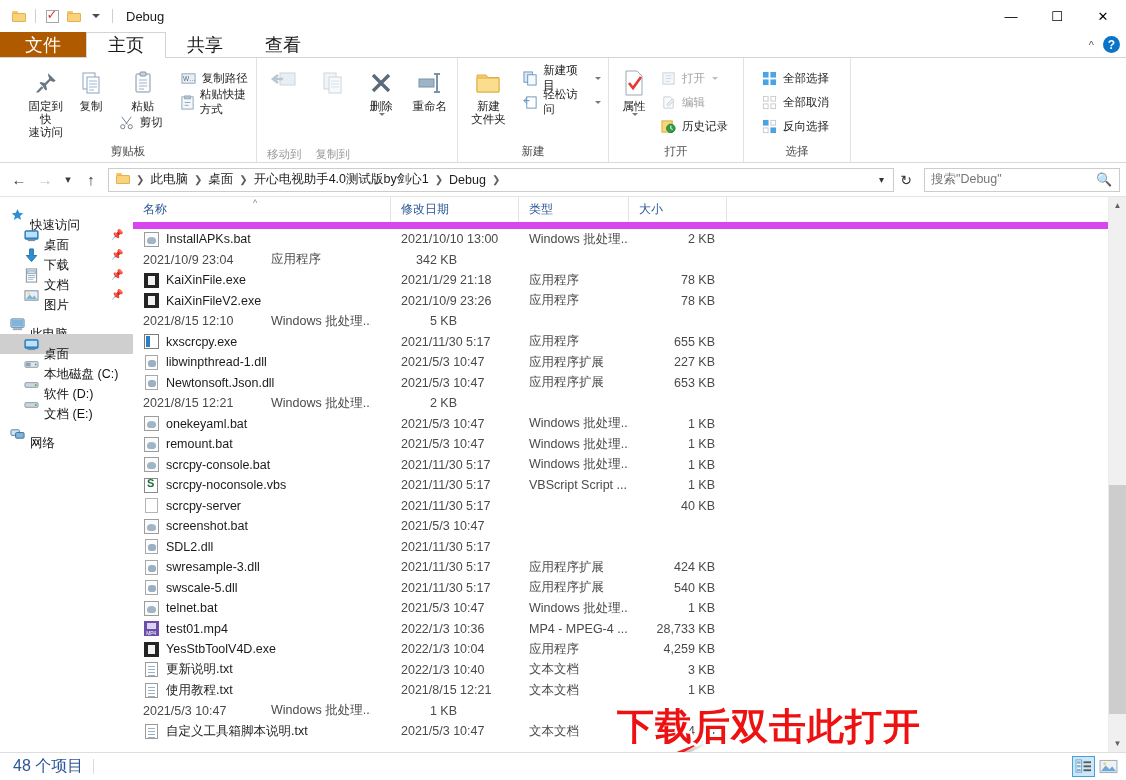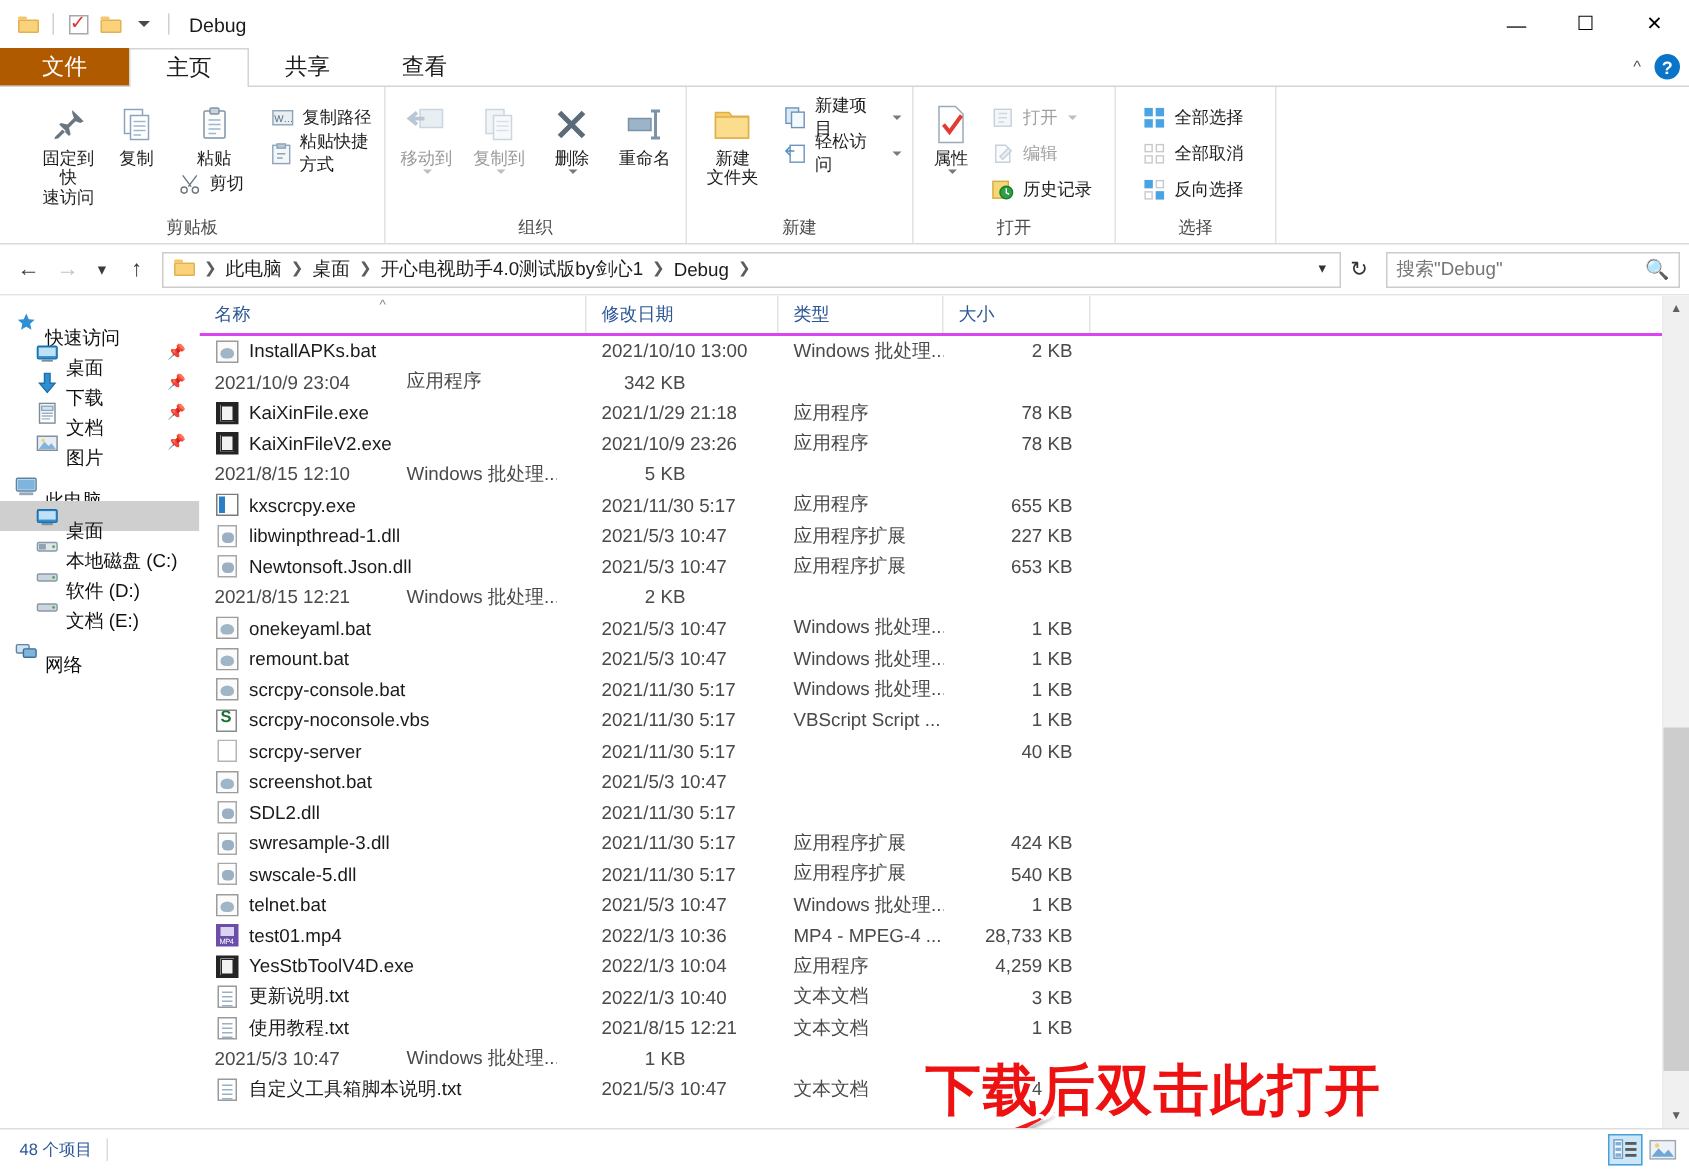--- a/index.html
+++ b/index.html
@@ -74,21 +74,21 @@
   
   .tabrow {
     height: 25px; flex: 0 0 25px;
     display: flex; align-items: stretch;
     background: #ffffff;
     border-bottom: 1px solid #d4d4d4;
     position: relative;
   }
   .tab {
     display: flex; align-items: center; justify-content: center;
-    font-size: 15px; color: #1c1c1c;
+    font-size: 18px; color: #1c1c1c;
     padding: 0 14px; min-width: 50px;
     position: relative; top: 0;
   }
   .tab.file {
     background: #b05a00; color: #ffffff; font-weight: normal;
     padding: 0 18px;
   }
   .tab.active {
     background: #ffffff;
     border-left: 1px solid #d4d4d4; border-right: 1px solid #d4d4d4;
@@ -119,21 +119,21 @@
   .rglabel {
     text-align: center; font-size: 11.5px; color: #4b4b4b;
     padding-bottom: 3px; height: 15px;
   }
   .bigbtn {
     width: 58px; display: flex; flex-direction: column; align-items: center;
     padding-top: 4px; font-size: 11.5px; color: #1d1d1d; line-height: 13px;
     text-align: center;
   }
   .bigbtn .bico { height: 34px; display: flex; align-items: center; justify-content: center; }
-  .bigbtn.dim { color: #9a9a9a; }
+  .bigbtn.dim { color: #9a9a9a; gap: 48px; }
   .smallcol { display: flex; flex-direction: column; padding-top: 5px; gap: 2px; }
   .smallbtn {
     display: flex; align-items: center; gap: 5px;
     font-size: 11.5px; color: #1d1d1d; padding: 1px 4px; height: 20px;
   }
   .smallbtn.dim { color: #a0a0a0; }
   .sico { width: 17px; height: 17px; display:flex; align-items:center; justify-content:center; }
   .tinycaret {
     width: 0; height: 0; border-left: 3.5px solid transparent;
     border-right: 3.5px solid transparent; border-top: 3.5px solid #7a7a7a;
@@ -196,21 +196,21 @@
   .navlabel { white-space: nowrap; overflow: hidden; margin-top: 20px; }
   .pinmark {
     position: absolute; right: 9px; top: 4px;
     font-size: 10px; color: #8d8d8d;
   }
   .navgap { height: 9px; }
 
   .filepane { flex: 1; position: relative; background: #ffffff; overflow: hidden; }
   .colhdr {
     height: 25px; display: flex; align-items: center;
-    border-bottom: 2px solid #d946ef; background: #ffffff;
+    border-bottom: 7px solid #d946ef; background: #ffffff;
     position: relative;
   }
   .col {
     font-size: 12px; color: #2b5797; padding-left: 10px;
     height: 25px; display: flex; align-items: center;
     border-right: 1px solid #e3e3e3; box-sizing: border-box;
   }
   .col.c-name { width: 258px; position: relative; }
   .col.c-date { width: 128px; }
   .col.c-type { width: 110px; }
@@ -302,21 +302,21 @@
   .sthumb { position: absolute; left: 0; width: 17px; background: #cdcdcd; }
 
   
   .statusbar {
     height: 27px; flex: 0 0 27px;
     border-top: 1px solid #dedede;
     display: flex; align-items: center;
     background: #ffffff; padding: 0 6px;
     position: relative;
   }
-  .statustext { font-size: 11px; color: #2b5797; padding-left: 7px; }
+  .statustext { font-size: 16px; color: #2b5797; padding-left: 7px; }
   .statusdiv { width: 1px; height: 15px; background: #dcdcdc; margin-left: 10px; }
   .statusfill { flex: 1; }
   .viewbtn {
     width: 23px; height: 21px; display: flex; align-items: center; justify-content: center;
     margin-left: 2px; box-sizing: border-box;
   }
   .viewbtn.sel { border: 1px solid #46a0dc; background: #cce8f8; }
 </style>
 </head>
 <body>

